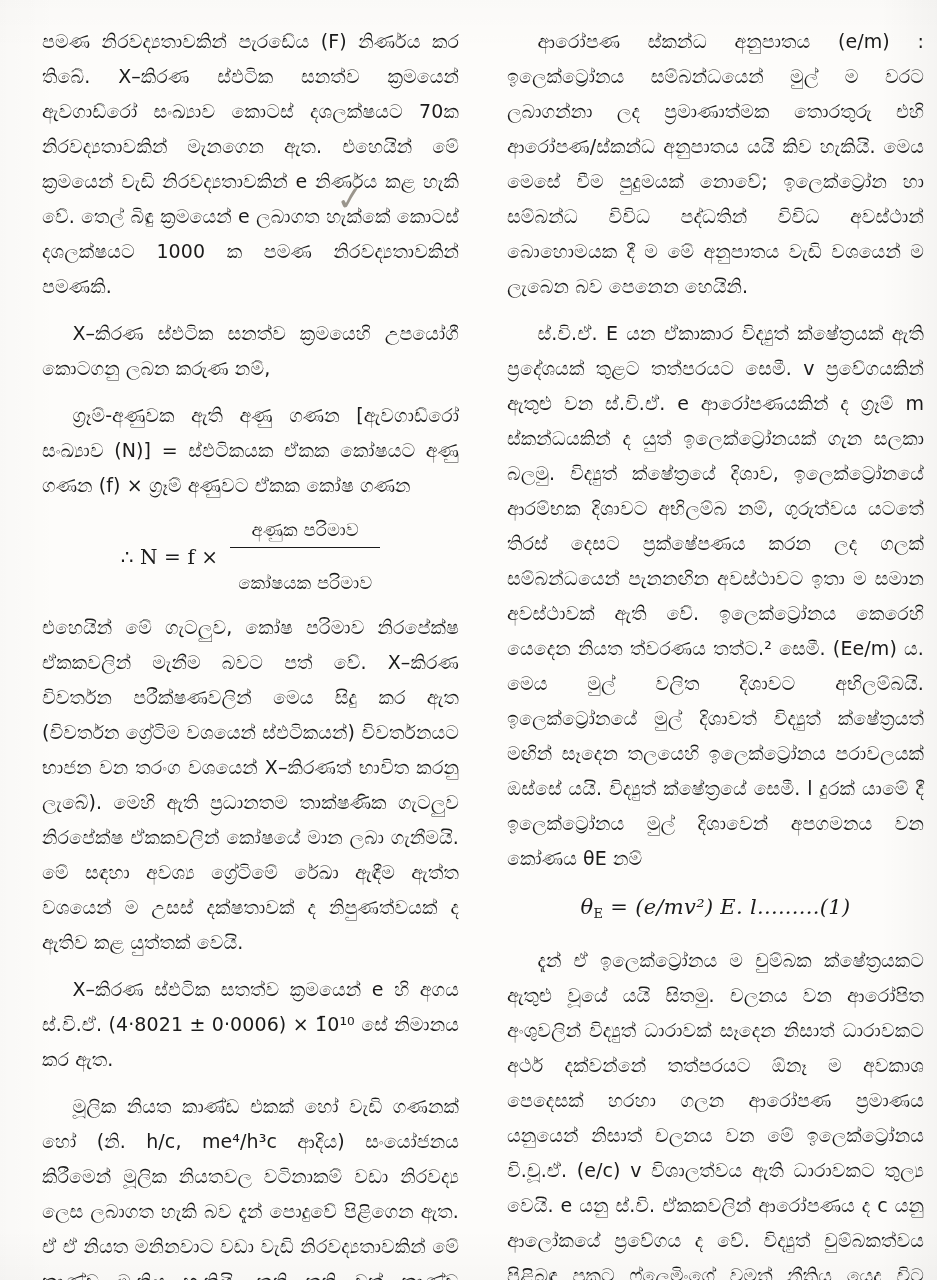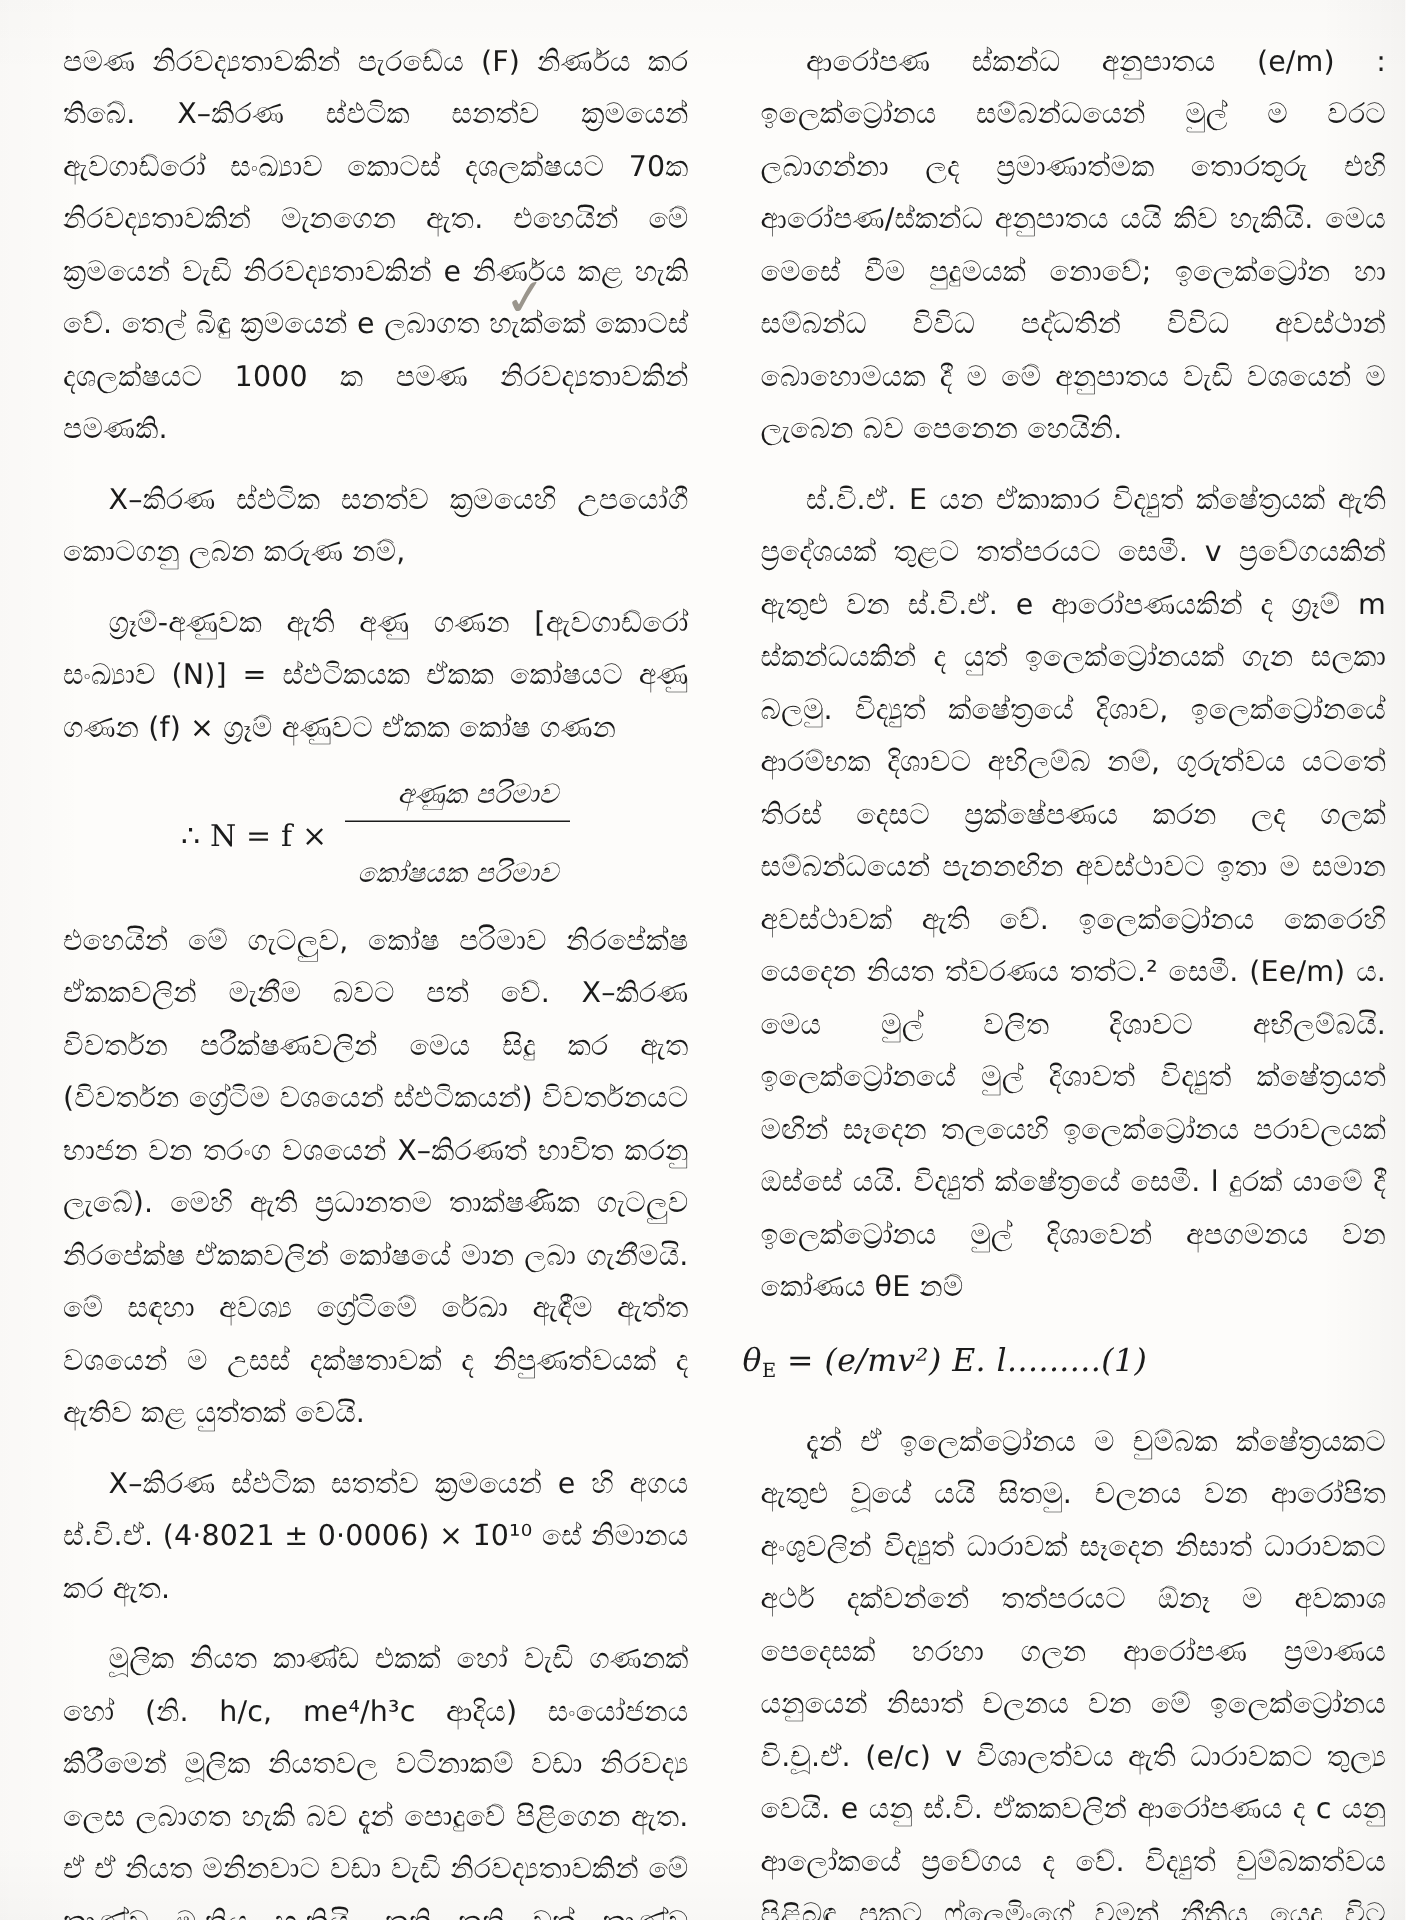--- a/index.html
+++ b/index.html
@@ -40,25 +40,26 @@
   .formula-frac {
     display: flex;
     align-items: center;
     justify-content: center;
     gap: 12px;
     margin: 2px 0 4px 0;
     font-family: "DejaVu Serif", "Liberation Serif", serif;
     line-height: 30px;
   }
   .formula-frac .prefix { font-size: 20px; }
-  .frac { display: inline-flex; flex-direction: column; align-items: flex-end; font-size: 18px; font-style: italic; }
+  .frac { display: inline-flex; flex-direction: column; align-items: center; font-size: 18px; }
   .frac .num { padding: 0 8px 2px 8px; }
   .frac .den { border-top: 1.5px solid #1b1b1b; padding: 20px 8px 0 8px; }
   
   .formula-line {
+    text-align: center;
     font-family: "DejaVu Serif", "Liberation Serif", serif;
     font-size: 21px;
     margin: 14px 0 10px 0;
     letter-spacing: 0.3px;
   }
   .formula-line .sub { font-size: 13px; vertical-align: -4px; }
   
   .value-line {
     text-indent: 0;
     padding-left: 2.6em;

